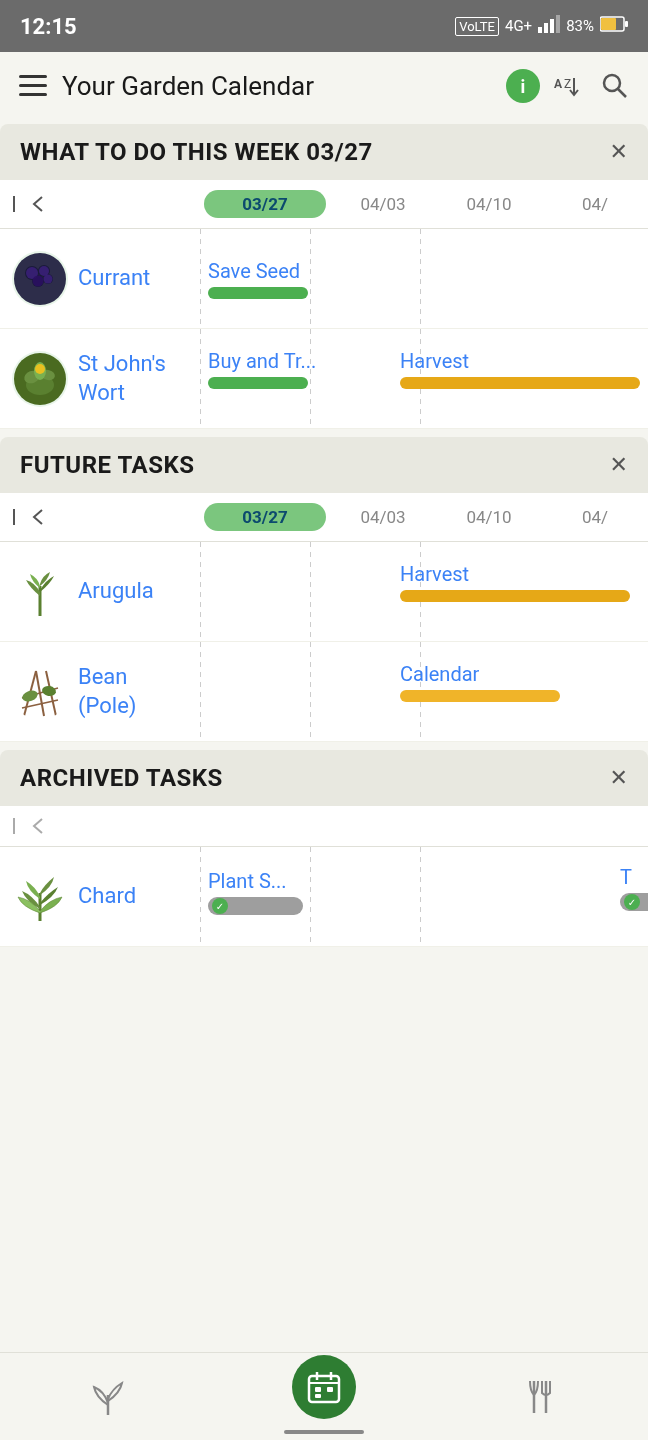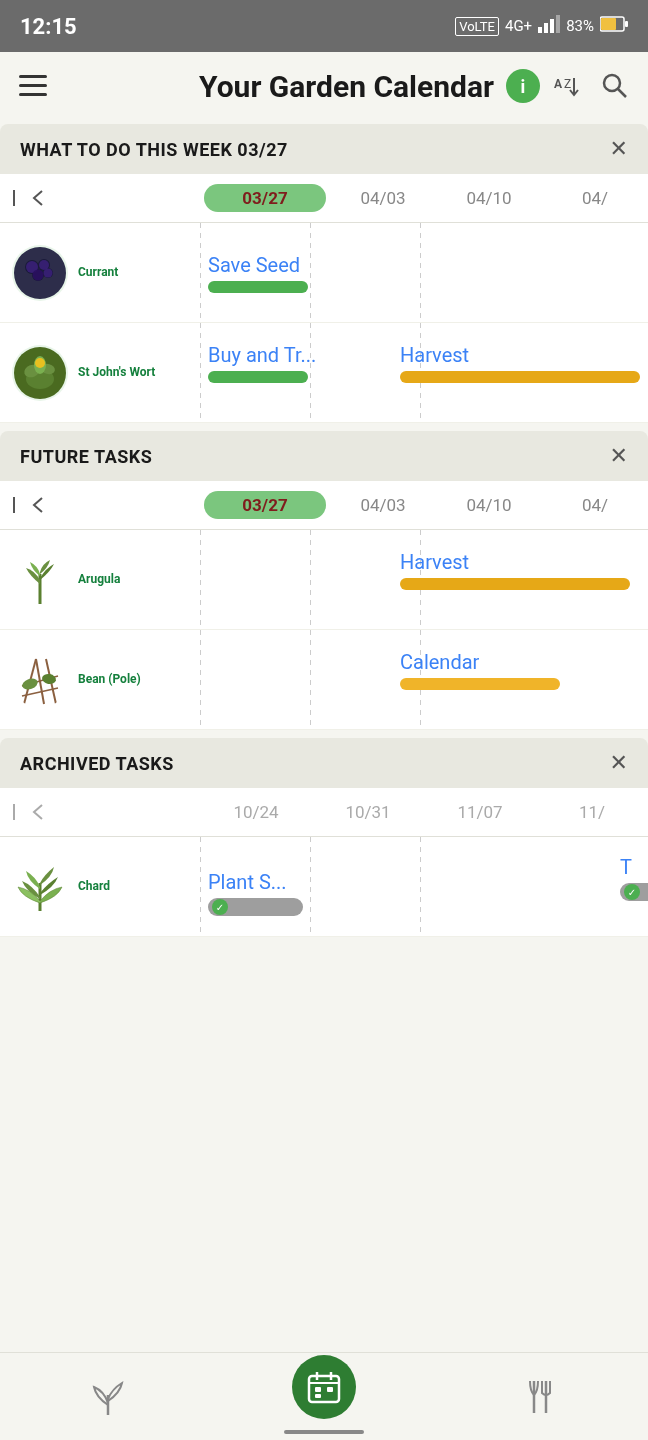--- a/index.html
+++ b/index.html
@@ -27,25 +27,24 @@
     
     .app-header {
       background: #f5f5f0;
       display: flex;
       align-items: center;
       padding: 12px 16px;
       height: 68px;
       gap: 12px;
     }
     .header-title {
-      font-size: 30px;
-      font-weight: bold;
+      font-size: 26px;
+      font-weight: normal;
       color: #1a1a1a;
       flex: 1;
-      text-align: right;
     }
     .header-icon {
       width: 34px;
       height: 34px;
       display: flex;
       align-items: center;
       justify-content: center;
       font-size: 20px;
       cursor: pointer;
     }
@@ -61,21 +60,21 @@
     .section-header {
       background: #e8e8e0;
       display: flex;
       justify-content: space-between;
       align-items: center;
       padding: 14px 20px;
       border-radius: 8px 8px 0 0;
       margin-top: 4px;
     }
     .section-title {
-      font-size: 18px;
+      font-size: 24px;
       font-weight: bold;
       color: #1a1a1a;
       letter-spacing: 0.5px;
     }
     .close-btn {
       font-size: 22px;
       color: #555;
       cursor: pointer;
       line-height: 1;
     }
@@ -119,21 +118,21 @@
       flex: 1;
       text-align: center;
       font-size: 17px;
       color: #888;
       padding: 4px 0;
       position: relative;
     }
     .date-cell.active {
       background: #7bc67e;
       border-radius: 20px;
-      color: #7f1d1d;
+      color: #0c4a6e;
       font-weight: bold;
       margin: 0 4px;
       padding: 4px 8px;
     }
 
     
     .plant-row {
       display: flex;
       align-items: stretch;
       min-height: 100px;
@@ -152,23 +151,23 @@
       height: 56px;
       border-radius: 50%;
       overflow: hidden;
       flex-shrink: 0;
       display: flex;
       align-items: center;
       justify-content: center;
       background: #e8f5e9;
     }
     .plant-name {
-      font-size: 12px;
-      color: #15803d;
-      font-weight: 700;
+      font-size: 22px;
+      color: #3b82f6;
+      font-weight: 400;
       line-height: 1.3;
     }
     .timeline-area {
       flex: 1;
       display: flex;
       align-items: center;
       position: relative;
       padding: 12px 0;
     }
     .task-block {
@@ -497,26 +496,20 @@
       <div class="plant-col">
         <div class="nav-left">
           <svg width="16" height="20" viewBox="0 0 16 20">
               <line x1="2" y1="2" x2="2" y2="18" stroke="#aaa" stroke-width="2"></line>
             </svg>
           <svg width="12" height="18" viewBox="0 0 12 18">
               <polyline points="10,2 2,9 10,16" fill="none" stroke="#aaa" stroke-width="2"></polyline>
             </svg>
         </div>
       </div>
-      <div class="date-cells archived-dates">
-        <div class="date-cell" style="color:#aaa;">10/24</div>
-        <div class="date-cell" style="color:#aaa;">10/31</div>
-        <div class="date-cell" style="color:#aaa;">11/07</div>
-        <div class="date-cell" style="color:#aaa;">11/</div>
-      </div>
     </div>
 
     <div class="plant-row">
       <div class="plant-info">
         <div class="plant-avatar" style="background:transparent;">
           <svg width="52" height="52" viewBox="0 0 52 52">
             <line x1="26" y1="50" x2="26" y2="22" stroke="#5a8030" stroke-width="3"></line>
             <path d="M26 38 Q12 30 8 20 Q18 24 26 36" fill="#6a9040"></path>
             <path d="M26 34 Q40 26 44 16 Q34 22 26 32" fill="#5a8030"></path>
             <path d="M26 28 Q14 20 12 10 Q22 16 26 26" fill="#7ab050"></path>
@@ -527,21 +520,21 @@
             <path d="M26 42 Q44 36 48 26 Q36 28 26 40" fill="#7ab050" stroke="#5a8030" stroke-width="0.5"></path>
           </svg>
         </div>
         <span class="plant-name">Chard</span>
       </div>
       <div class="timeline-area" style="position:relative;min-height:80px;">
         <div style="position:absolute;left:0;top:0;bottom:0;width:1px;background:repeating-linear-gradient(to bottom,#ccc 0,#ccc 5px,transparent 5px,transparent 10px);"></div>
         <div style="position:absolute;left:110px;top:0;bottom:0;width:1px;background:repeating-linear-gradient(to bottom,#ccc 0,#ccc 5px,transparent 5px,transparent 10px);"></div>
         <div style="position:absolute;left:220px;top:0;bottom:0;width:1px;background:repeating-linear-gradient(to bottom,#ccc 0,#ccc 5px,transparent 5px,transparent 10px);"></div>
 
-        <div class="task-block" style="left:8px;top:33px;">
+        <div class="task-block" style="left:8px;top:22px;">
           <span class="task-label">Plant S...</span>
           <div class="task-bar-checked" style="width:95px;">
             <div class="checkmark">✓</div>
           </div>
         </div>
 
         <div class="task-block" style="left:420px;top:18px;">
           <span class="task-label">T</span>
           <div class="task-bar-checked" style="width:80px;">
             <div class="checkmark">✓</div>

